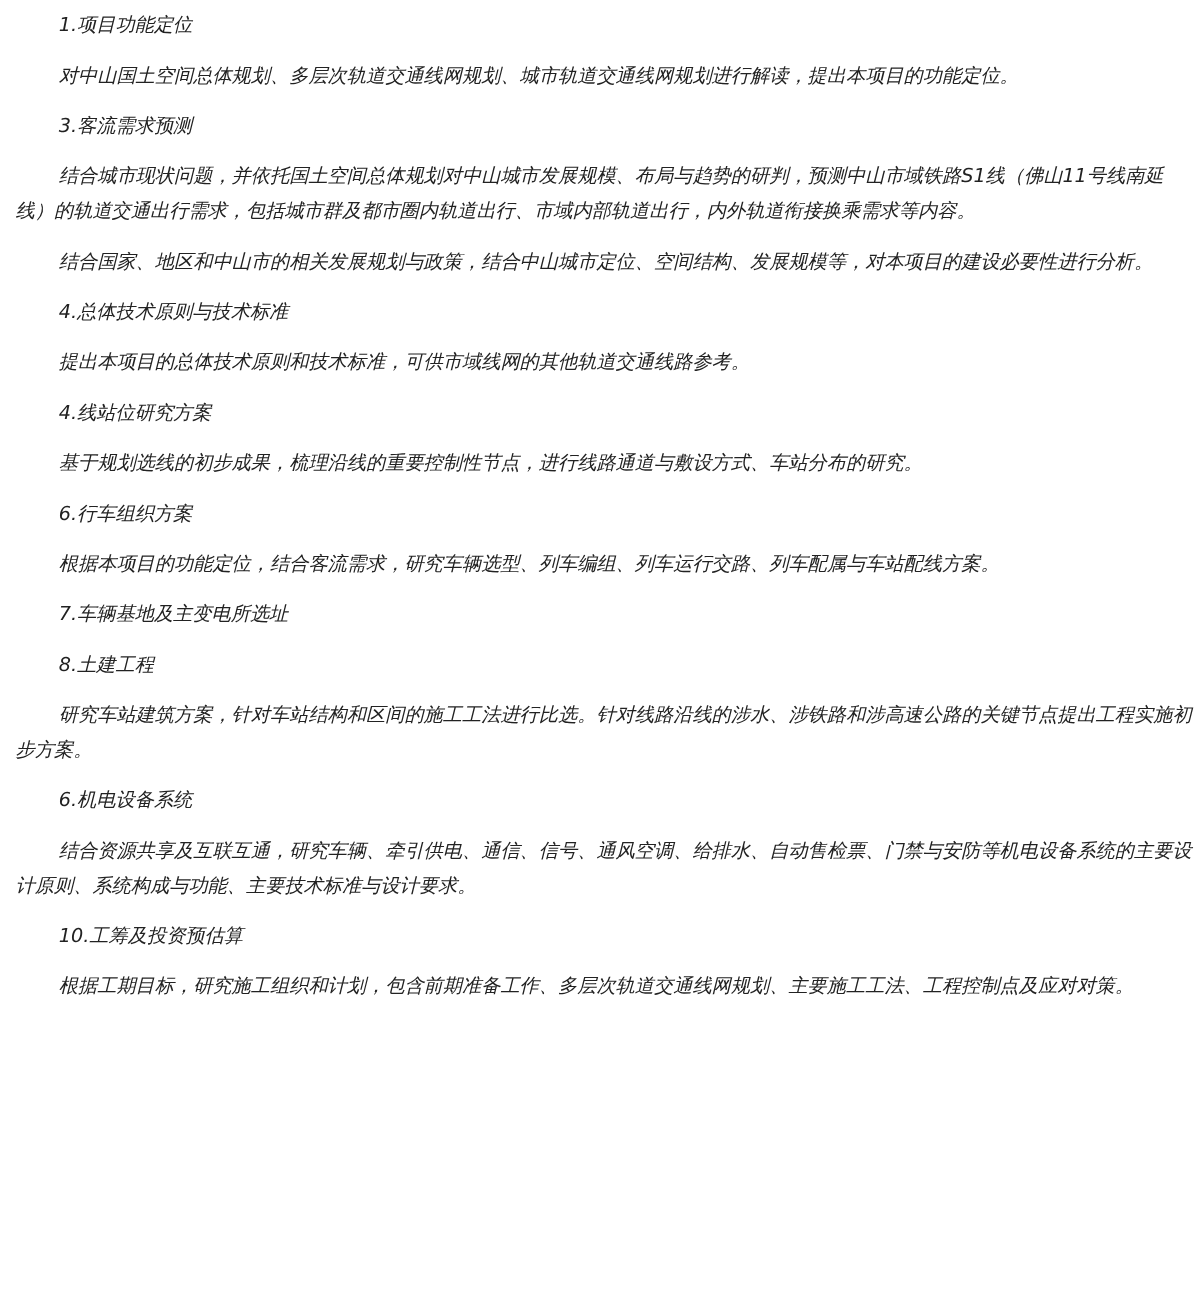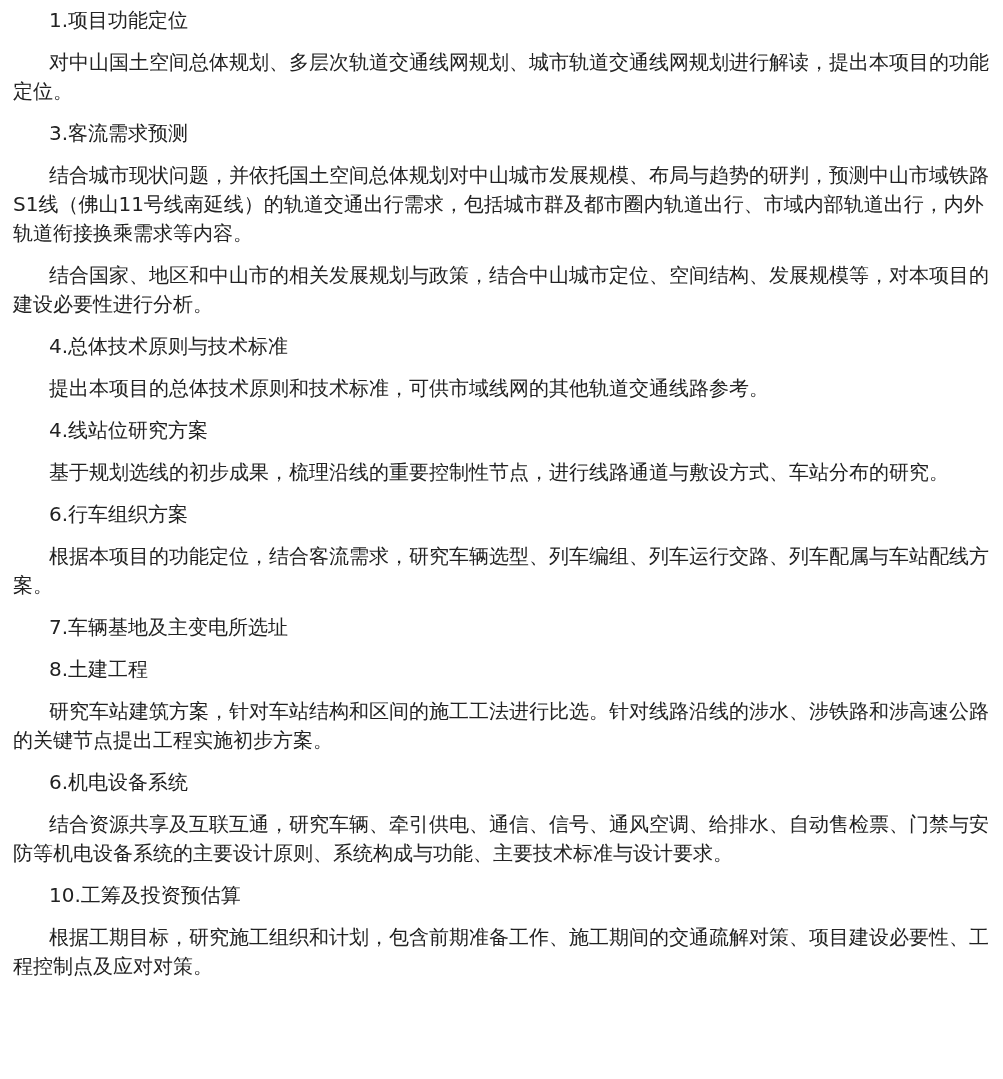--- a/index.html
+++ b/index.html
@@ -13,25 +13,26 @@
       overflow: hidden;
       font-family: "DejaVu Sans", "Liberation Sans", sans-serif;
       color: #222222;
     }
     .doc {
       padding: 6px 8px 0 13px;
       width: 982px;
     }
     .para {
       margin: 0 0 13px 0;
-      font-size: 20px;
+      font-size: 16px;
       line-height: 29px;
       text-indent: 36px;
       letter-spacing: 0px;
       word-break: break-all;
+      font-style: italic;
     }
     .para.heading {
       text-indent: 36px;
     }
   </style>
 </head>
 <body>
 
 <div class="doc">
 
@@ -54,15 +55,15 @@
 
   <p class="para heading">7.车辆基地及主变电所选址</p>
 
   <p class="para heading">8.土建工程</p>
   <p class="para">研究车站建筑方案，针对车站结构和区间的施工工法进行比选。针对线路沿线的涉水、涉铁路和涉高速公路的关键节点提出工程实施初步方案。</p>
 
   <p class="para heading">6.机电设备系统</p>
   <p class="para">结合资源共享及互联互通，研究车辆、牵引供电、通信、信号、通风空调、给排水、自动售检票、门禁与安防等机电设备系统的主要设计原则、系统构成与功能、主要技术标准与设计要求。</p>
 
   <p class="para heading">10.工筹及投资预估算</p>
-  <p class="para">根据工期目标，研究施工组织和计划，包含前期准备工作、施工期间的交通疏解对策、项目建设必要性、工程控制点及应对对策。</p>
+  <p class="para">根据工期目标，研究施工组织和计划，包含前期准备工作、多层次轨道交通线网规划、主要施工工法、工程控制点及应对对策。</p>
 
 </div>
 
 </body></html>

